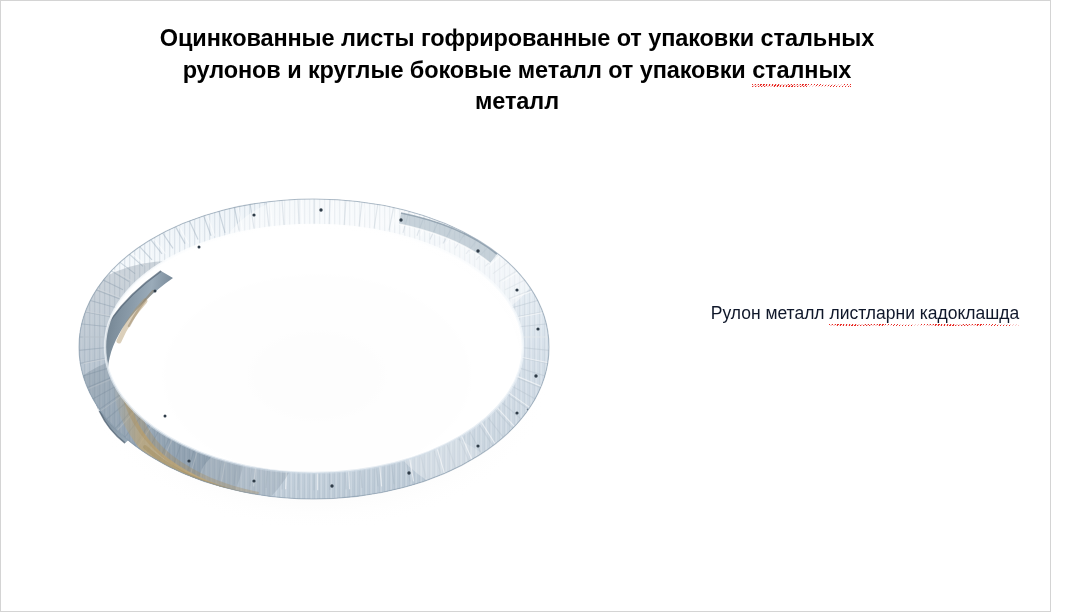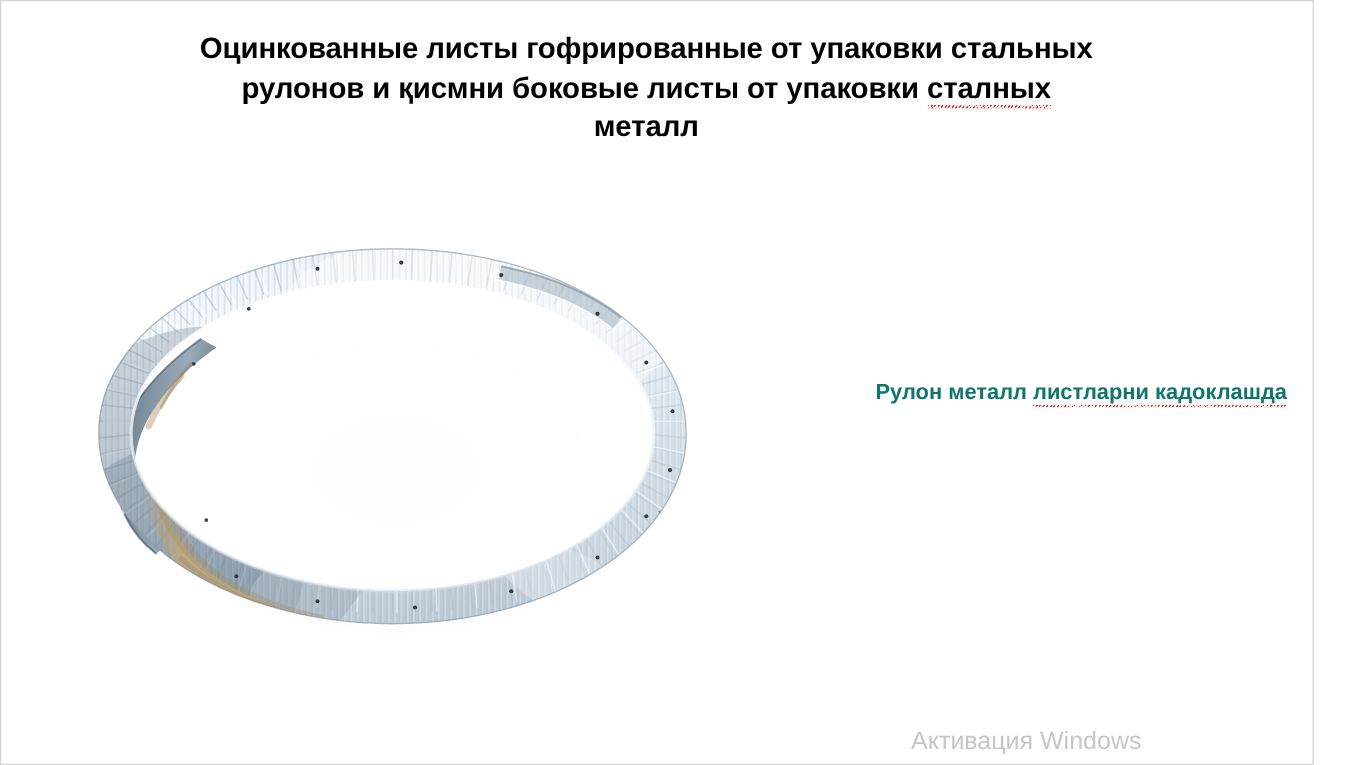--- a/index.html
+++ b/index.html
@@ -70,23 +70,23 @@
   #caption-block {
     position: absolute;
     left: 690px;
     top: 300px;
     width: 348px;
     text-align: center;
   }
   .caption-line {
     font-family: "Liberation Sans", "DejaVu Sans", sans-serif;
     font-size: 17.5px;
-    font-weight: bold;
+    font-weight: normal;
     line-height: 24px;
-    color: #0f766e;
+    color: #0f172a;
     white-space: nowrap;
   }
 
   
   #ring-figure {
     position: absolute;
     left: 48px;
     top: 150px;
     width: 530px;
     height: 400px;
@@ -109,21 +109,21 @@
     line-height: 24px;
     white-space: nowrap;
   }
 </style>
 </head>
 <body>
 
 <div id="slide">
 
   <div id="title-block">
-    <div id="title-text"><span>Оцинкованные листы гофрированные от упаковки стальных</span><br><span>рулонов и қисмни боковые листы от упаковки </span><span class="sq">сталных</span><br><span>металл</span></div>
+    <div id="title-text"><span>Оцинкованные листы гофрированные от упаковки стальных</span><br><span>рулонов и круглые боковые металл от упаковки </span><span class="sq">сталных</span><br><span>металл</span></div>
   </div>
 
   <div id="ring-figure">
     <svg id="ring-svg" viewBox="0 0 530 400" xmlns="http://www.w3.org/2000/svg">
       <defs>
 
         <radialGradient id="gShadow" cx="50%" cy="50%" r="50%">
           <stop offset="0%" stop-color="#cfcfcf" stop-opacity="0.55"></stop>
           <stop offset="60%" stop-color="#dcdcdc" stop-opacity="0.32"></stop>
           <stop offset="100%" stop-color="#ffffff" stop-opacity="0"></stop>
@@ -420,17 +420,14 @@
         <circle cx="106" cy="140" r="1.5"></circle>
         <circle cx="116" cy="265" r="1.5"></circle>
       </g>
     </svg>
   </div>
 
   <div id="caption-block">
     <div class="caption-line"><span>Рулон металл </span><span class="sq sq-thin">листларни кадоклашда</span></div>
   </div>
 
-  <div id="watermark">
-    <div id="watermark-title">Активация Windows</div>
-  </div>
 
 </div>
 
 </body></html>

